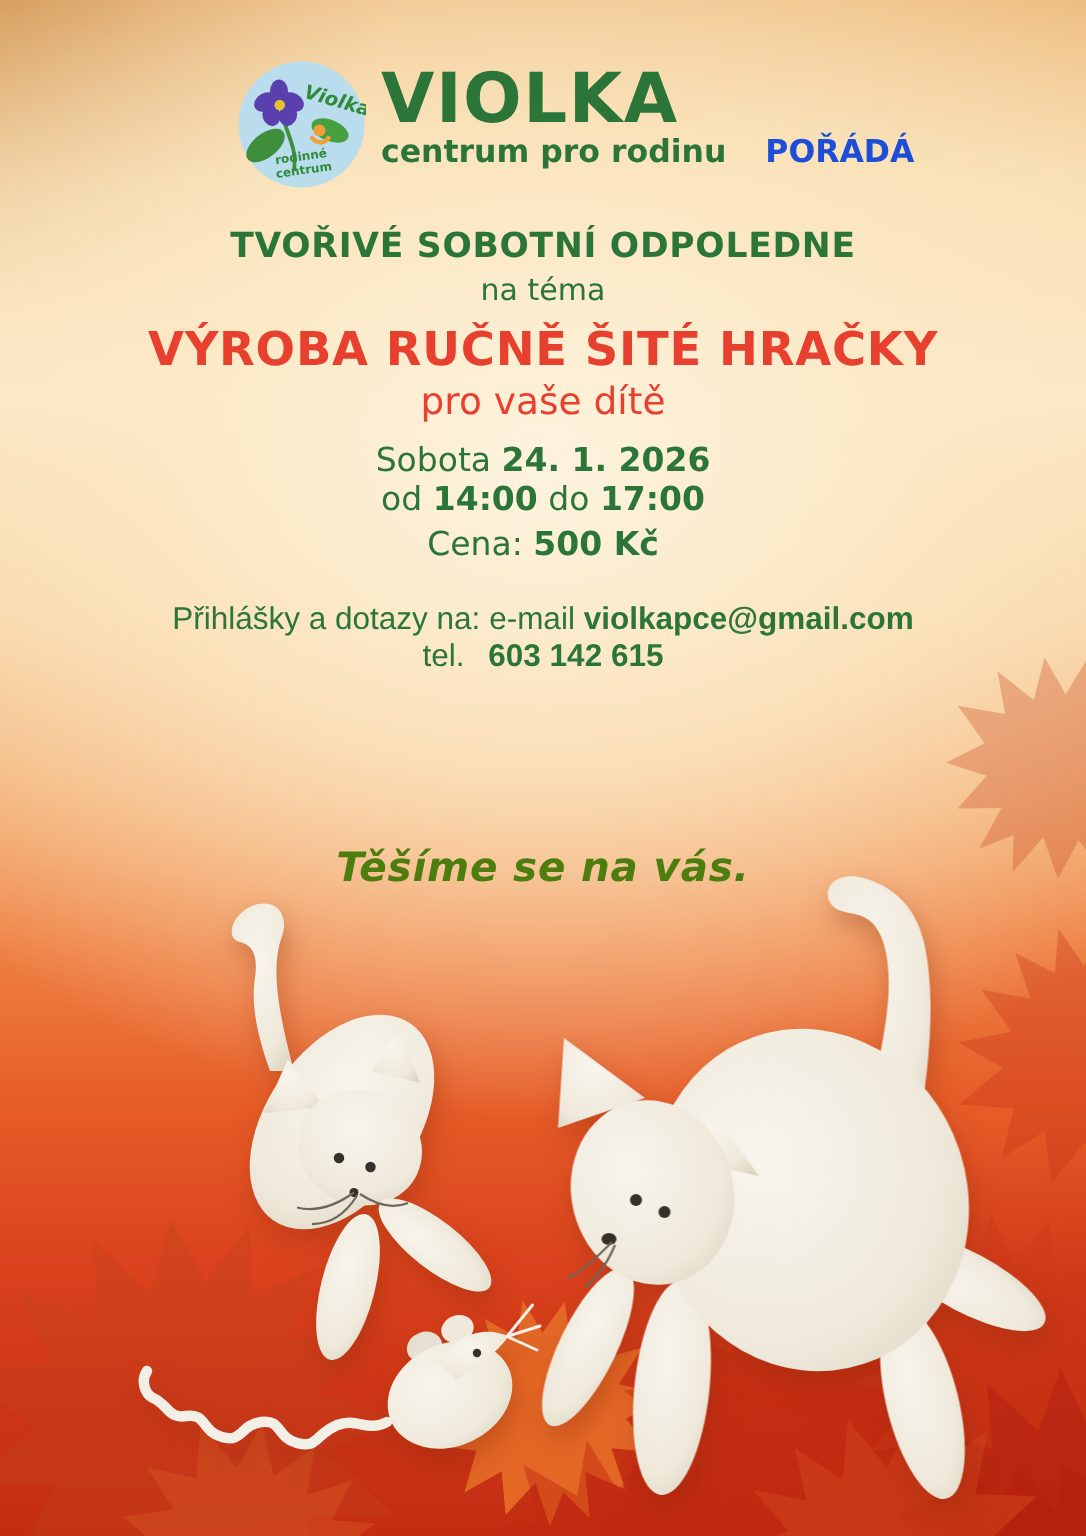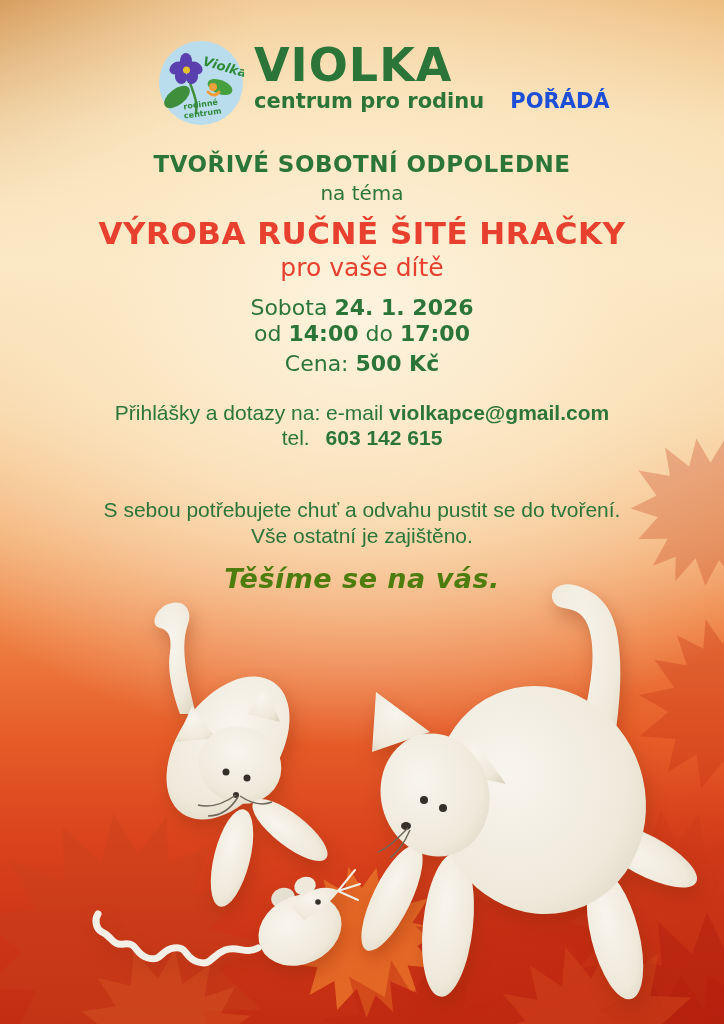--- a/index.html
+++ b/index.html
@@ -181,20 +181,16 @@
     <div>
       <span>Přihlášky a dotazy na: e-mail</span>
       <span class="b">violkapce@gmail.com</span>
     </div>
     <div>
       <span>tel.</span><span class="sp"></span>
       <span class="b">603 142 615</span>
     </div>
   </div>
 
-  <div class="abs notes">
-    <div>S sebou potřebujete chuť a odvahu pustit se do tvoření.</div>
-    <div>Vše ostatní je zajištěno.</div>
-  </div>
 
   <div class="abs closing">Těšíme se na vás.</div>
 
 </div>
 
 </body></html>

